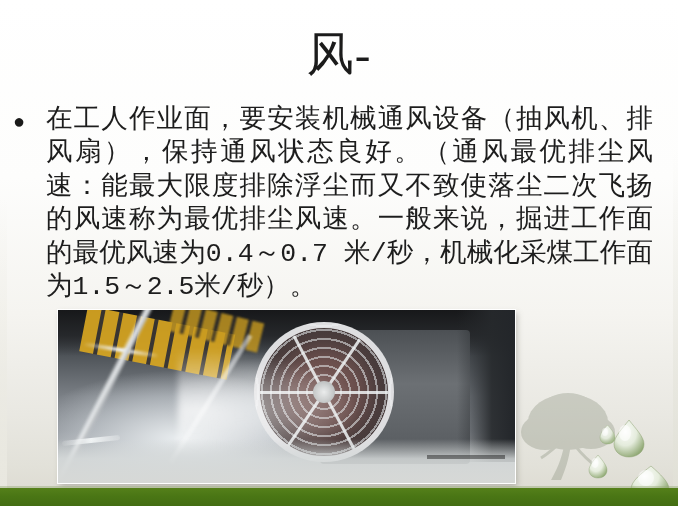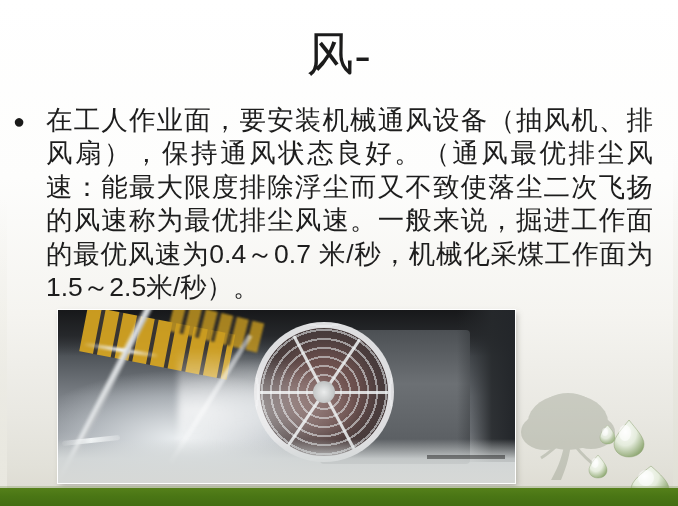--- a/index.html
+++ b/index.html
@@ -78,21 +78,21 @@
     font-size: 20px;
     line-height: 10px;
     color: #1a1a1a;
   }
   .bullet-dot span { display: inline-block; }
   .bullet-text {
     flex: 1 1 auto;
     font-size: 26.5px;
     line-height: 33.4px;
     color: #1d1d1d;
-    font-family: Liberation Sans, sans-serif;
+    font-family: Liberation Mono, monospace;
     text-align: justify;
     text-justify: inter-ideograph;
     letter-spacing: 0px;
     white-space: pre-wrap;
   }
 
   
   #photo-frame {
     position: absolute;
     left: 58px;

